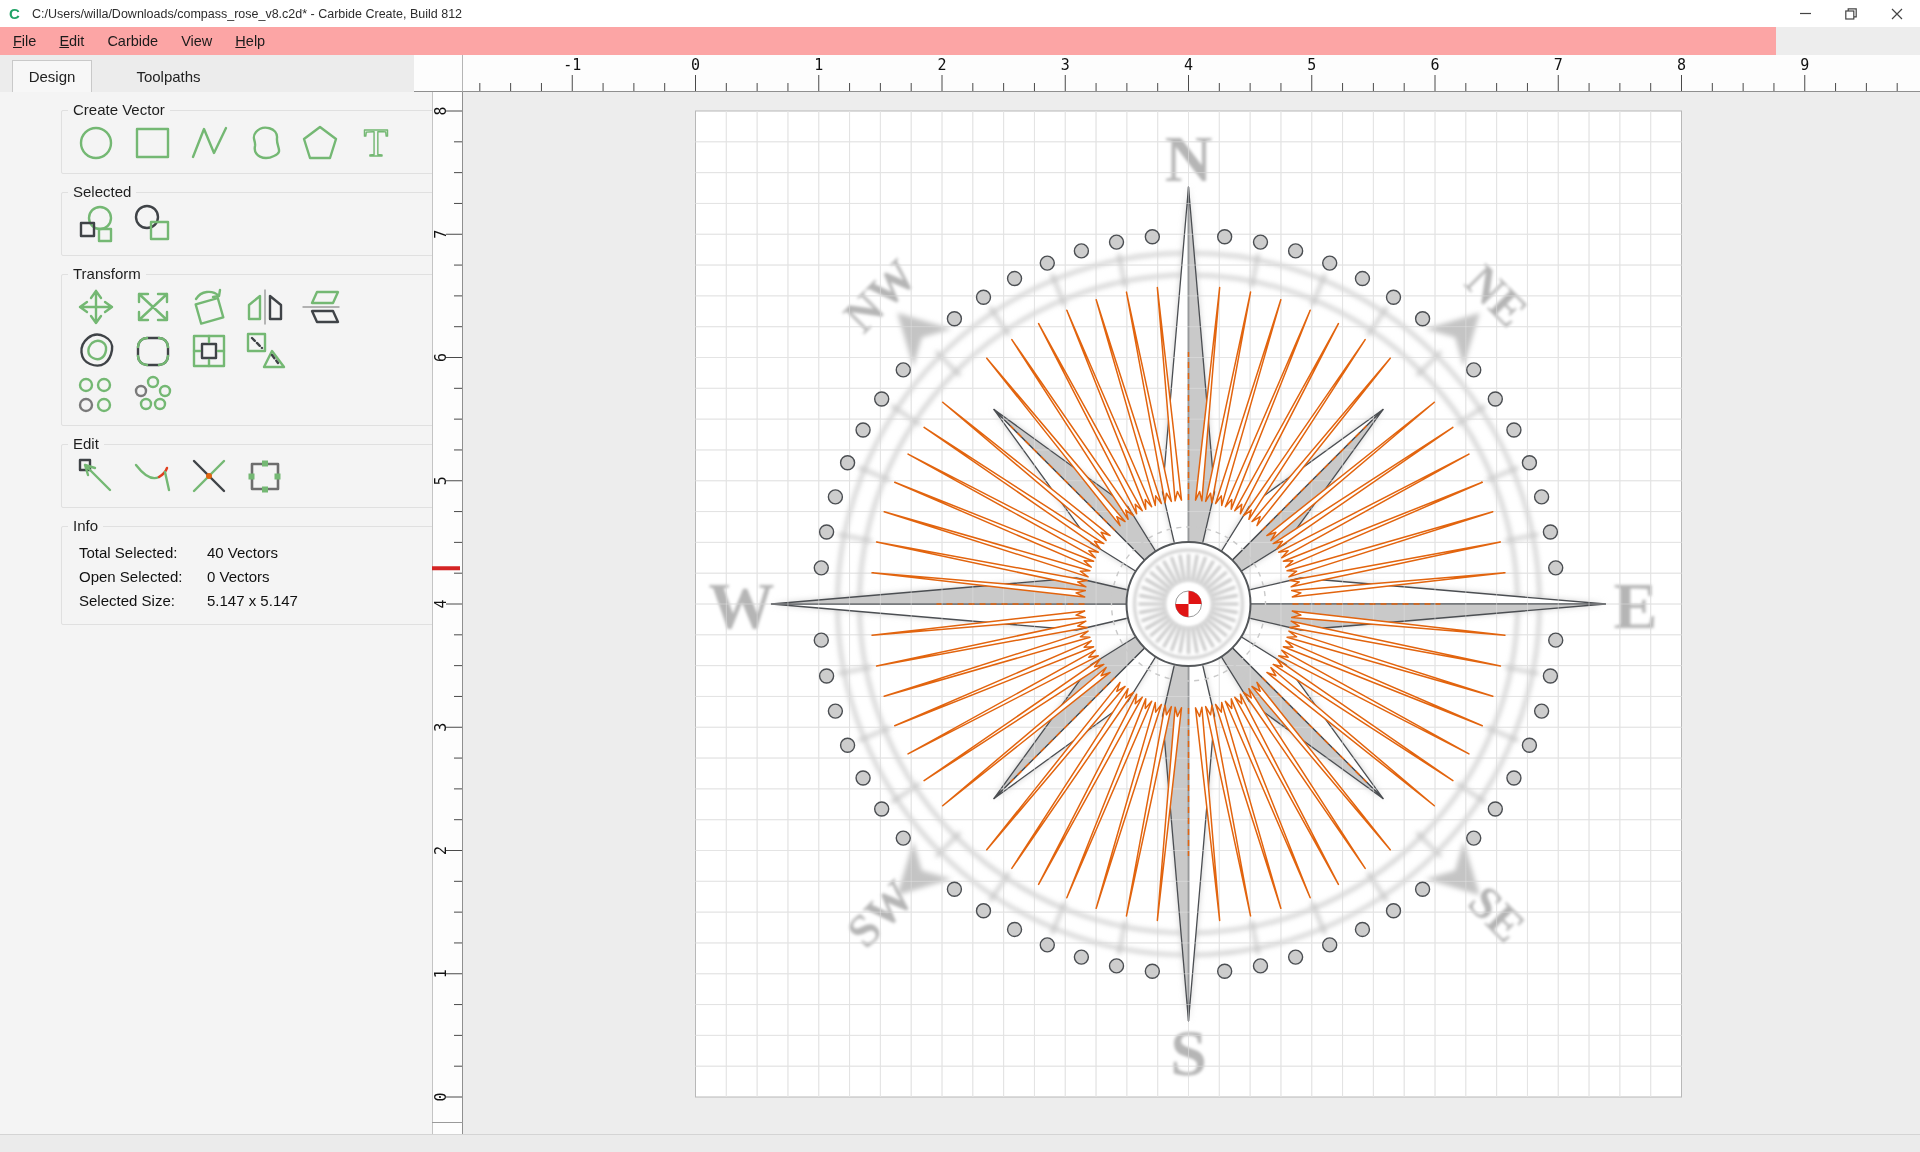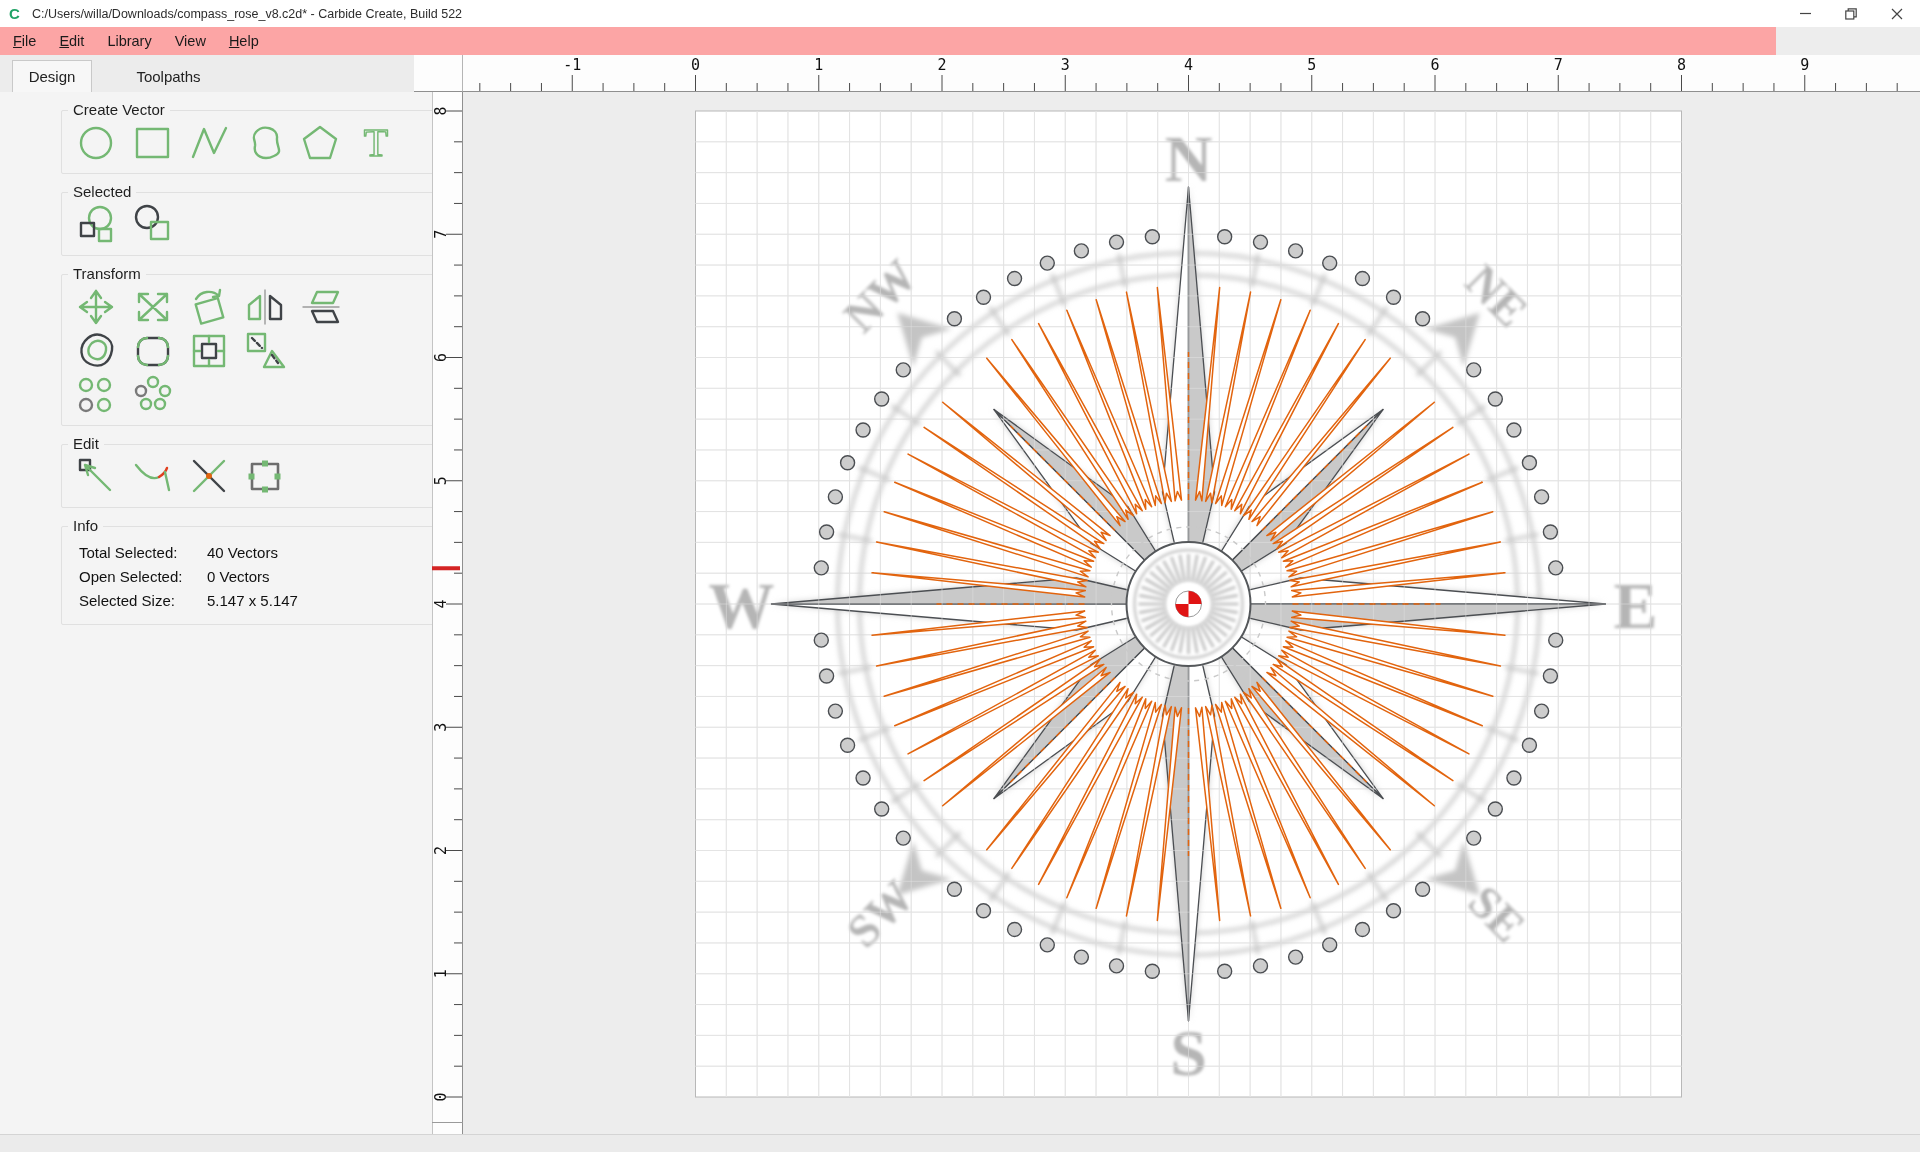--- a/index.html
+++ b/index.html
@@ -46,21 +46,21 @@
   text.rlabel{font-family:"DejaVu Sans Mono",monospace;font-size:15px;fill:#111;}
   text.ghostletter{font-family:"Liberation Serif",serif;font-weight:600;fill:#b5b5b5;}
 </style>
 </head>
 <body>
 
 <div id="app">
 
   <div id="titlebar">
     <span id="applogo">C</span>
-    <span>C:/Users/willa/Downloads/compass_rose_v8.c2d* - Carbide Create, Build 522</span>
+    <span>C:/Users/willa/Downloads/compass_rose_v8.c2d* - Carbide Create, Build 812</span>
     <div id="wincontrols">
       <span class="winbtn">
         <svg width="11" height="11" viewBox="0 0 11 11">
             <line x1="0" y1="5.5" x2="11" y2="5.5" stroke="#444" stroke-width="1.2"></line>
           </svg>
       </span>
       <span class="winbtn">
         <svg width="12" height="12" viewBox="0 0 12 12" fill="none" stroke="#444" stroke-width="1.2">
           <rect x="0.8" y="3" width="8" height="8"></rect>
             <path d="M3.2 3 V0.8 H11.2 V8.8 H9"></path>
@@ -70,21 +70,21 @@
         <svg width="12" height="12" viewBox="0 0 12 12">
             <path d="M1 1 L11 11 M11 1 L1 11" stroke="#444" stroke-width="1.2"></path>
           </svg>
       </span>
     </div>
   </div>
 
   <div id="menubar">
       <div class="menuitem"><span class="u">F</span>ile</div>
       <div class="menuitem"><span class="u">E</span>dit</div>
-      <div class="menuitem">Library</div>
+      <div class="menuitem">Carbide</div>
       <div class="menuitem">View</div>
       <div class="menuitem"><span class="u">H</span>elp</div>
     </div>
 
   <div id="sidebar">
     <div id="tabrow">
       <div class="tab active" style="left:12px;width:78px;">Design</div>
       <div class="tab" style="left:91px;width:95px;margin-left:30px;">Toolpaths</div>
     </div>
     <div id="panelarea">

